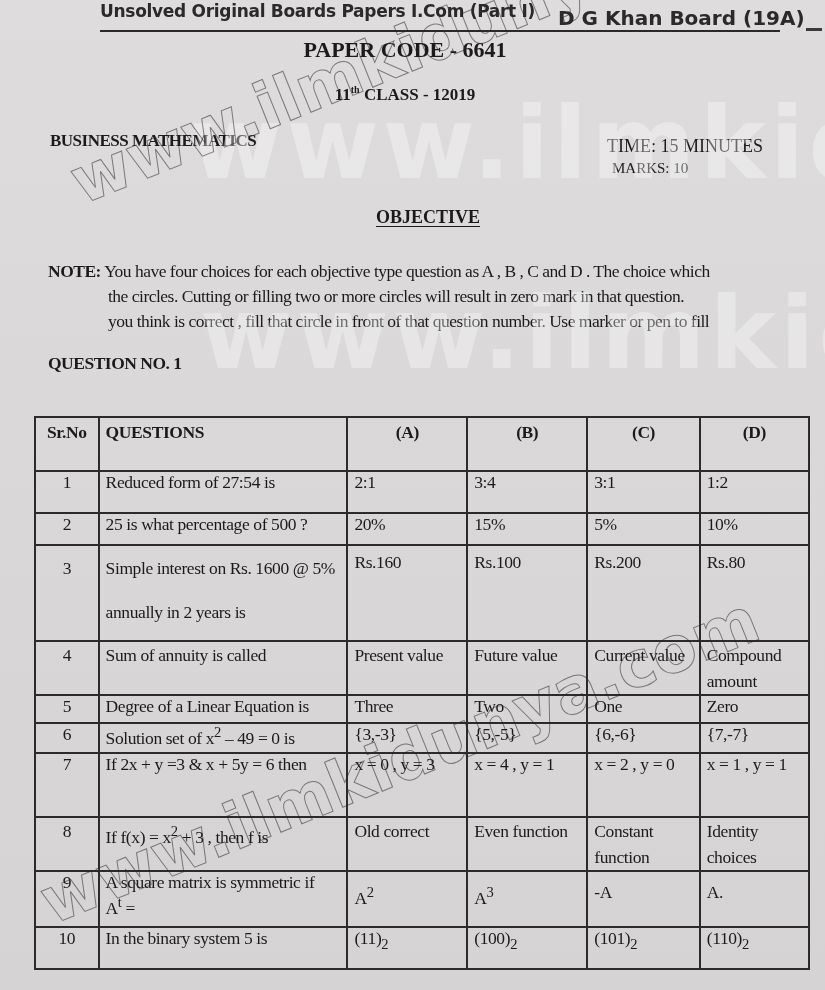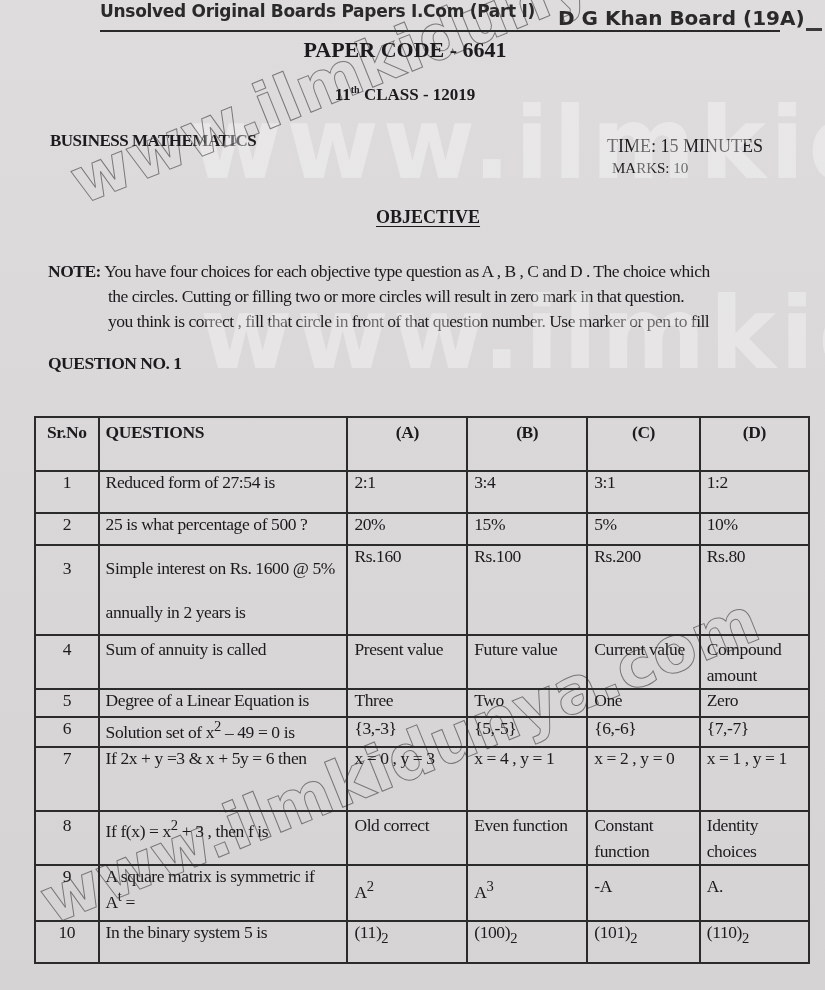--- a/index.html
+++ b/index.html
@@ -75,21 +75,21 @@
   }
   table.q th { font-weight: bold; text-align: center; height: 48px; padding-top: 4px; }
   table.q th.qh { text-align: left; }
   table.q td.sr { text-align: center; width: 50px; }
   table.q td.qt { width: 240px; }
   table.q td.opt { }
   .col-a { width: 108px; } .col-b { width: 108px; } .col-c { width: 100px; } .col-d { width: 96px; }
   .r1 td { height: 40px; padding-top: 8px; }
   .r2 td { height: 30px; padding-top: 2px; }
   .r3 td { height: 88px; padding-top: 2px; line-height: 44px; }
-  .r3 td.opt { line-height: normal; }
+  .r3 td.opt { line-height: normal; padding-top: 6px; }
   .r4 td { height: 44px; padding-top: 2px; line-height: 26px; }
   .r5 td { height: 26px; padding-top: 2px; }
   .r6 td { height: 28px; padding-top: 2px; }
   .r7 td { height: 62px; padding-top: 6px; }
   .r8 td { height: 46px; padding-top: 4px; line-height: 26px; }
   .r9 td { height: 44px; padding-top: 2px; line-height: 20px; }
   .r9 td.opt { padding-top: 10px; }
   .r10 td { height: 40px; padding-top: 6px; }
 </style>
 </head>

